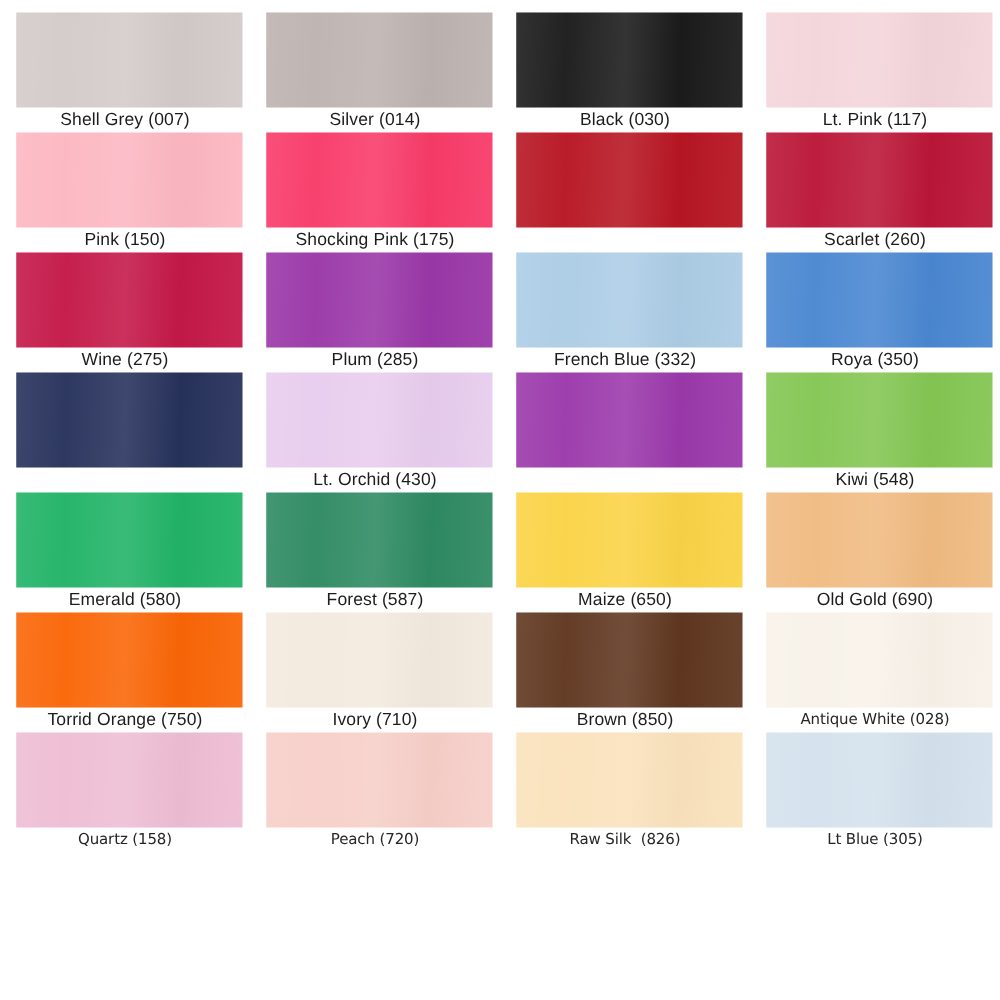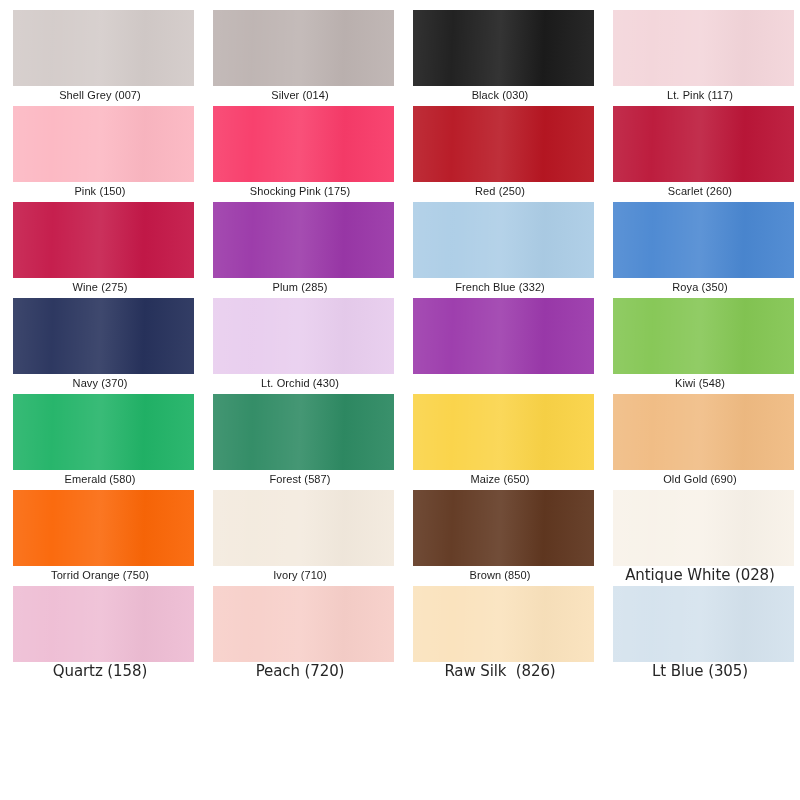--- a/index.html
+++ b/index.html
@@ -57,31 +57,31 @@
     pointer-events: none;
   }
 
   .swatch-label {
     position: absolute;
     left: 0;
     right: 0;
     top: 80px;
     text-align: center;
     font-family: "Liberation Sans", sans-serif;
-    font-size: 11px;
+    font-size: 14px;
     line-height: 14px;
     color: #1c1c1c;
     letter-spacing: 0.1px;
     white-space: pre;
   }
 
   
   .swatch-cell.alt-type .swatch-label {
     font-family: "DejaVu Sans", sans-serif;
-    font-size: 15px;
+    font-size: 12px;
     letter-spacing: -0.1px;
     color: #262626;
   }
 </style>
 </head>
 <body>
 
 <div id="swatch-grid">
     <div class="swatch-cell">
       <div class="swatch-chip" title="Shell Grey (007)" style="background: rgb(211, 203, 201);"></div>
@@ -102,21 +102,20 @@
     <div class="swatch-cell">
       <div class="swatch-chip" title="Pink (150)" style="background: rgb(252, 183, 194);"></div>
       <div class="swatch-label">Pink (150)</div>
     </div>
     <div class="swatch-cell">
       <div class="swatch-chip" title="Shocking Pink (175)" style="background: rgb(248, 59, 105);"></div>
       <div class="swatch-label">Shocking Pink (175)</div>
     </div>
     <div class="swatch-cell">
       <div class="swatch-chip" title="Red (250)" style="background: rgb(183, 22, 34);"></div>
-      <div class="swatch-label">Red (250)</div>
     </div>
     <div class="swatch-cell">
       <div class="swatch-chip" title="Scarlet (260)" style="background: rgb(187, 22, 56);"></div>
       <div class="swatch-label">Scarlet (260)</div>
     </div>
     <div class="swatch-cell">
       <div class="swatch-chip" title="Wine (275)" style="background: rgb(196, 24, 72);"></div>
       <div class="swatch-label">Wine (275)</div>
     </div>
     <div class="swatch-cell">
@@ -126,21 +125,20 @@
     <div class="swatch-cell">
       <div class="swatch-chip" title="French Blue (332)" style="background: rgb(172, 205, 230);"></div>
       <div class="swatch-label">French Blue (332)</div>
     </div>
     <div class="swatch-cell">
       <div class="swatch-chip" title="Roya (350)" style="background: rgb(74, 135, 209);"></div>
       <div class="swatch-label">Roya (350)</div>
     </div>
     <div class="swatch-cell">
       <div class="swatch-chip" title="Navy (370)" style="background: rgb(39, 50, 92);"></div>
-      <div class="swatch-label">Navy (370)</div>
     </div>
     <div class="swatch-cell">
       <div class="swatch-chip" title="Lt. Orchid (430)" style="background: rgb(232, 205, 238);"></div>
       <div class="swatch-label">Lt. Orchid (430)</div>
     </div>
     <div class="swatch-cell">
       <div class="swatch-chip" title="Purple (465)" style="background: rgb(155, 57, 171);"></div>
     </div>
     <div class="swatch-cell">
       <div class="swatch-chip" title="Kiwi (548)" style="background: rgb(132, 198, 83);"></div>

